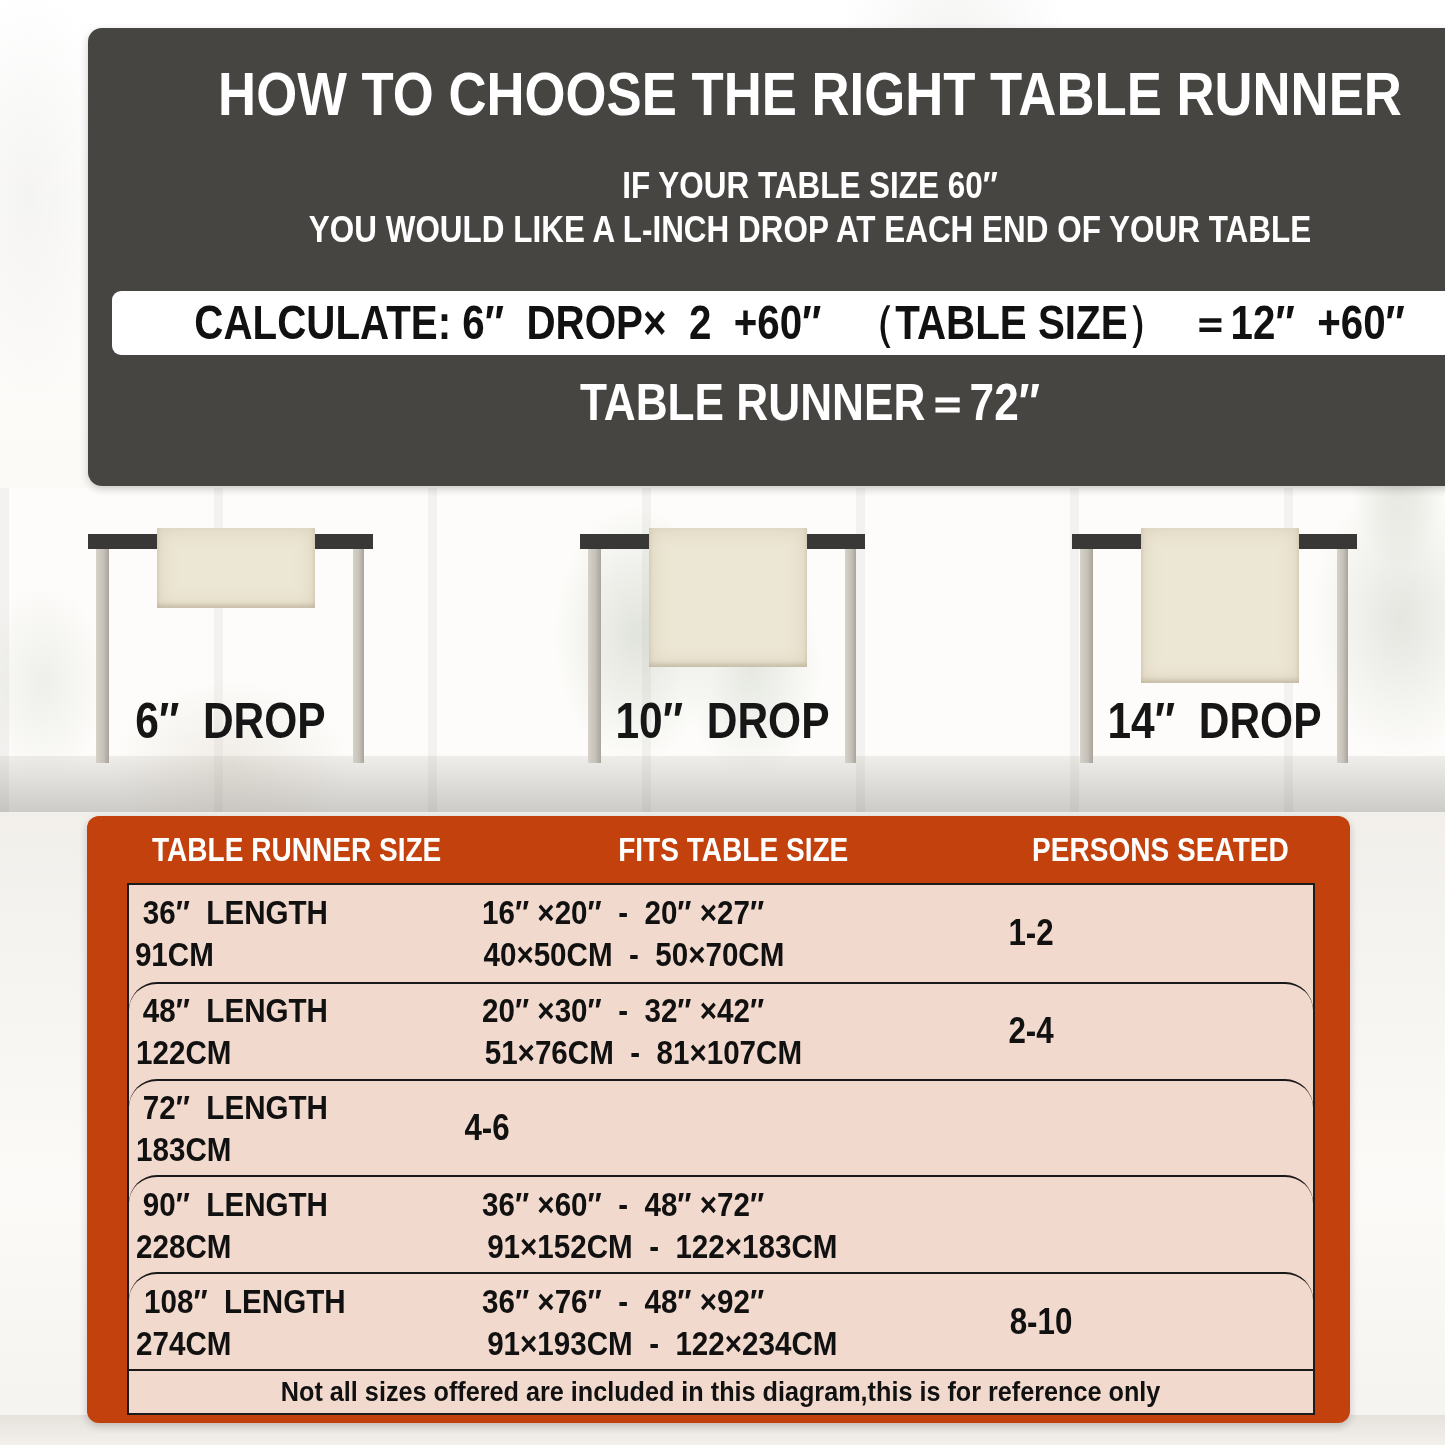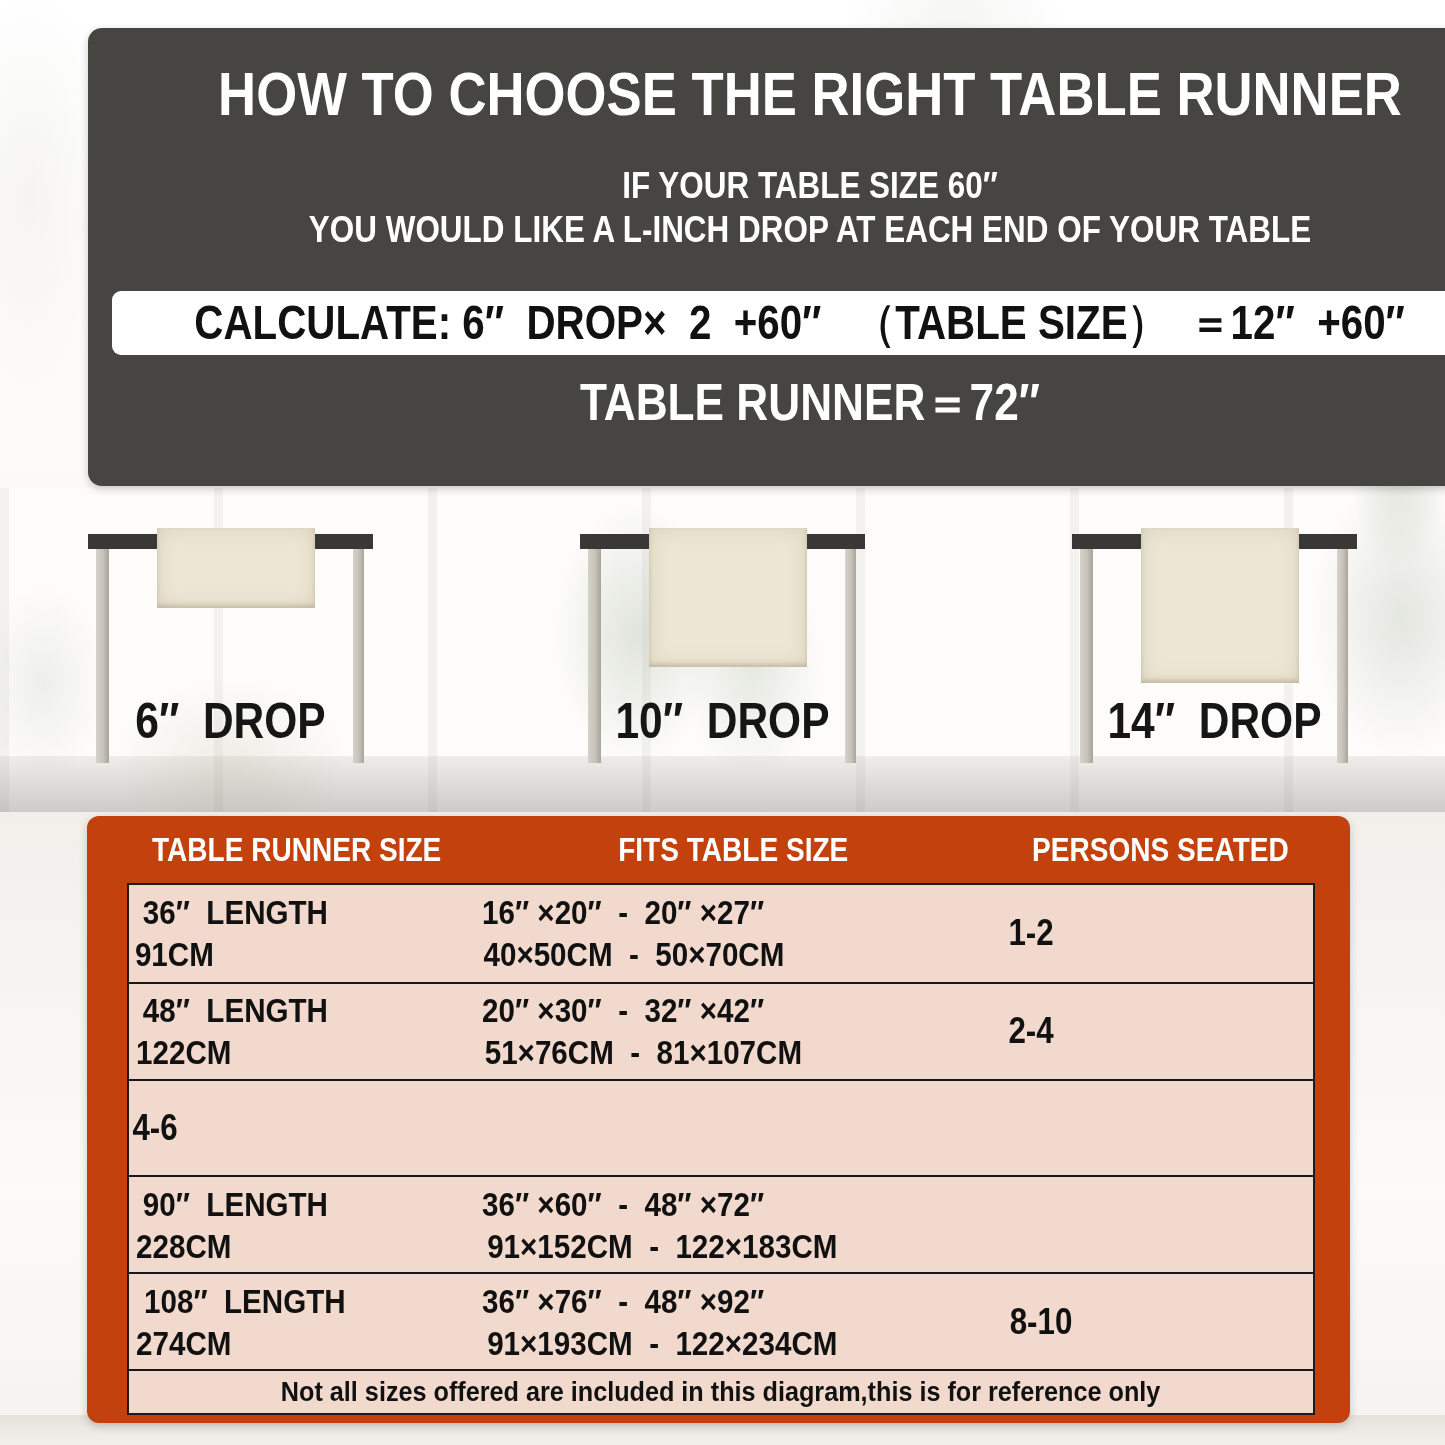--- a/index.html
+++ b/index.html
@@ -125,21 +125,21 @@
     text-align:center;color:#ffffff;font-weight:bold;font-size:33px;
     transform:scaleX(0.85);white-space:pre;
   }
   .chart-panel{
     position:absolute;left:40px;right:35px;top:67px;bottom:8px;
     background:rgba(252,251,248,0.82);
     border:2px solid #1c1c1c;
     display:grid;grid-template-rows:repeat(5,1fr) 44px;
   }
   .chart-row{display:grid;grid-template-columns:28% 46% 26%;}
-  .chart-row + .chart-row{border-top:2px solid #191919;}
+  .chart-row + .chart-row{border-top:2px solid #191919;border-radius:28px;}
   .cell{
     display:flex;flex-direction:column;align-items:flex-start;justify-content:center;
     gap:4px;color:#111111;font-weight:bold;
   }
   .cell span{font-size:34px;line-height:38px;white-space:pre;transform:scaleX(0.87);display:inline-block;}
   .cell.persons span{font-size:36px;}
   .chart-note{
     border-top:2px solid #191919;
     display:flex;align-items:center;justify-content:center;
     color:#111111;font-weight:bold;
@@ -240,20 +240,24 @@
         <div class="cell">
           <span>20″ ×30″  -  32″ ×42″</span>
           <span>51×76CM  -  81×107CM</span>
         </div>
         <div class="cell persons">
           <span>2-4</span>
         </div>
       </div>
 
       <div class="chart-row">
+        <div class="cell">
+          <span>72″  LENGTH</span>
+          <span>183CM</span>
+        </div>
         <div class="cell persons">
           <span>4-6</span>
         </div>
       </div>
 
       <div class="chart-row">
         <div class="cell">
           <span>90″  LENGTH</span>
           <span>228CM</span>
         </div>

